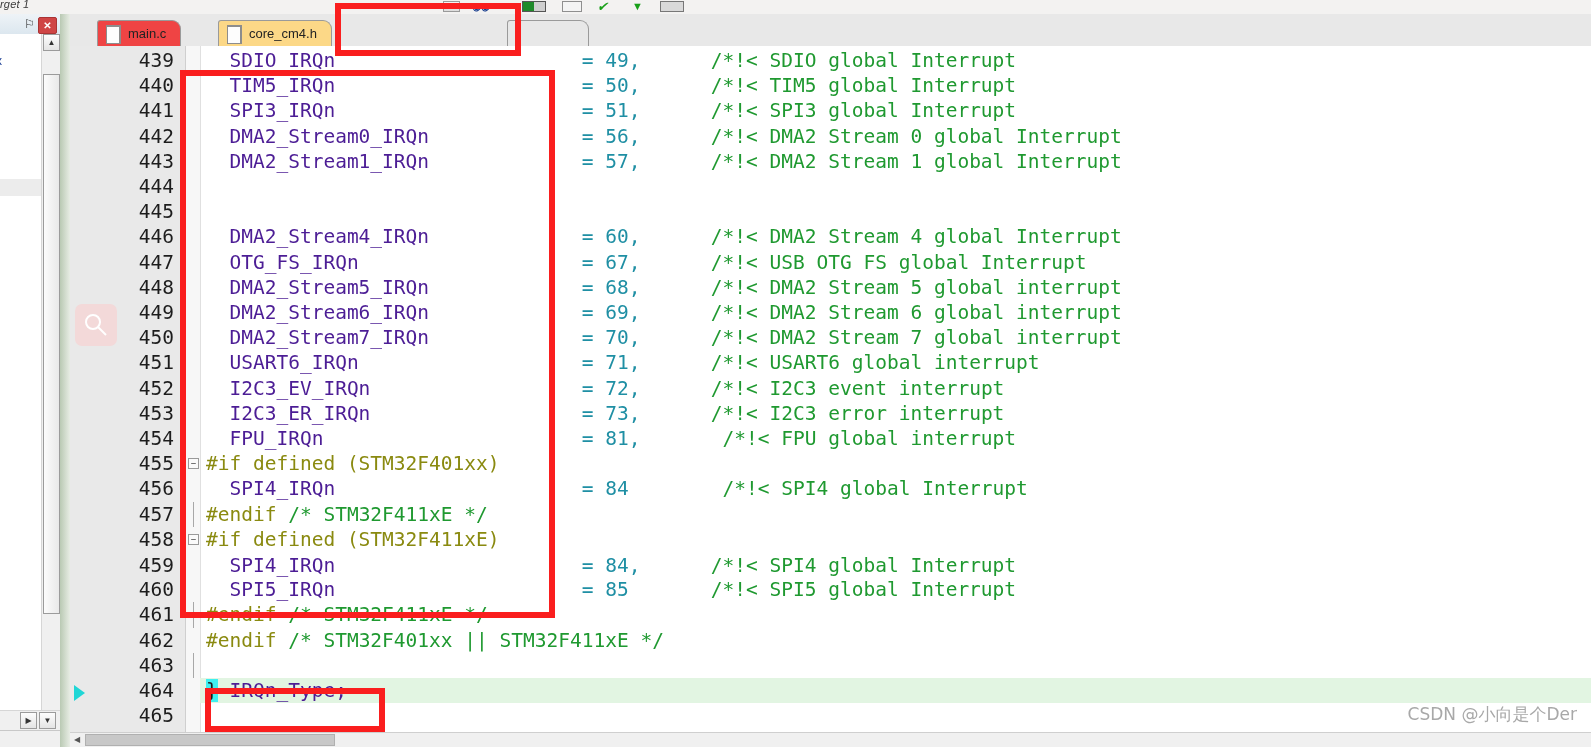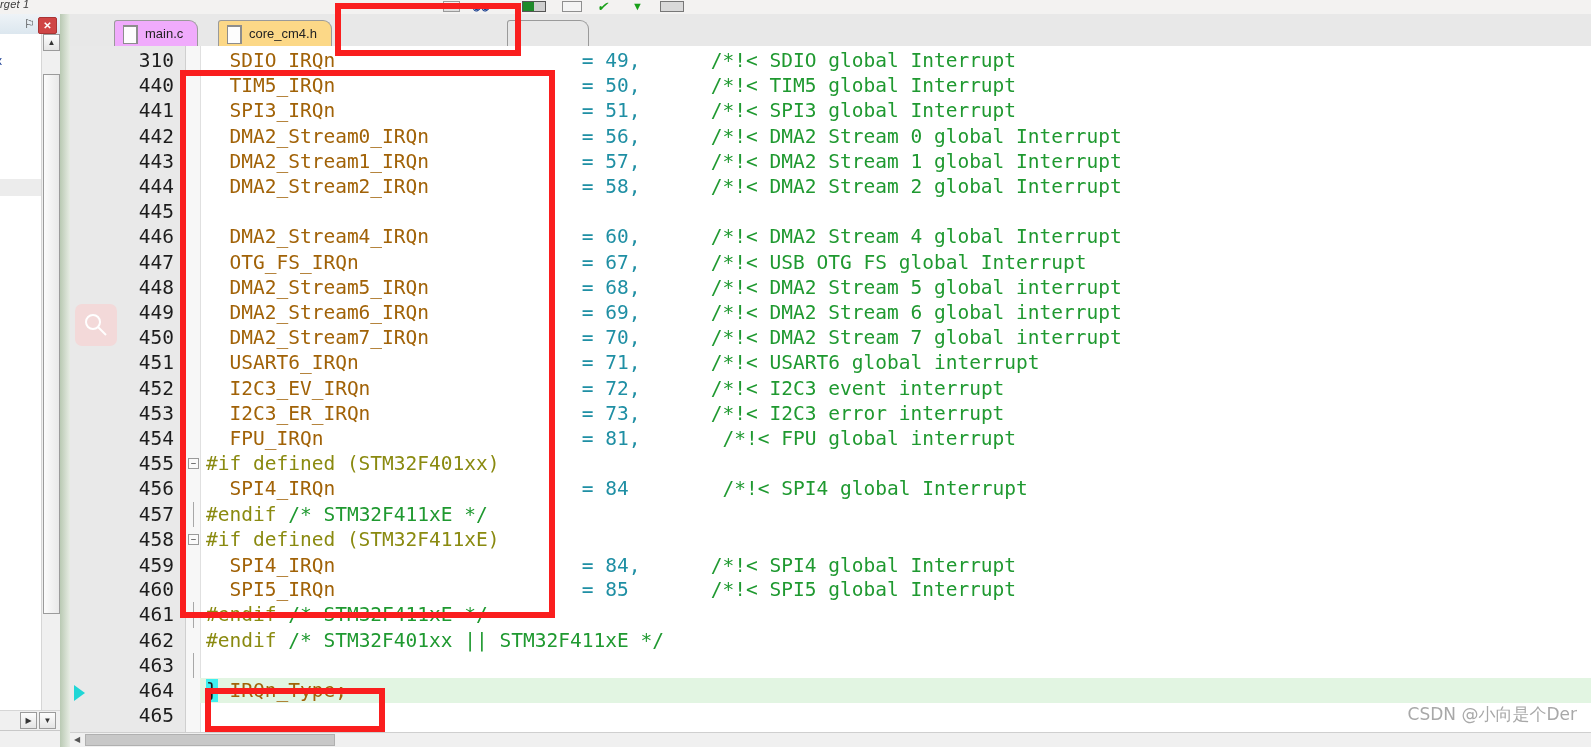--- a/index.html
+++ b/index.html
@@ -101,21 +101,21 @@
     border:1px solid #9a9a9a;border-bottom:none;
     border-radius:3px 9px 0 0;
     font-size:13px;color:#232323;
     padding-left:30px;padding-right:14px;line-height:25px;white-space:nowrap;
   }
   .doc-tab .pg-icon{
     position:absolute;left:8px;top:4px;width:13px;height:17px;
     background:#fdfdfd;border:1px solid #8d8d8d;
     box-shadow:inset -3px 3px 0 -2px #8d8d8d;
   }
-  #tab-main-c{left:44px;background:#f0abfc;text-align:center;}
+  #tab-main-c{left:27px;background:#ef4444;text-align:center;}
   #tab-core-cm4{left:148px;background:#fcd887;}
   #tab-stm32f4xx{left:300px;background:#cfd9bd;margin-top:35px;}
   #tab-stm32f4xx .tab-label{
     font-weight:bold;border-bottom:3px solid #1b1b1b;padding-bottom:1px;
   }
   #tab-blank{
     position:absolute;left:437px;top:6px;width:80px;height:26px;
     background:#e8e8e8;border:1px solid #9a9a9a;border-bottom:none;
     border-radius:3px 9px 0 0;
   }
@@ -143,21 +143,21 @@
   }
   .fold{
     position:absolute;left:118px;width:11px;height:11px;top:7px;
     border:1px solid #9a9a9a;background:#fafafa;box-sizing:border-box;
     font-size:9px;line-height:9px;text-align:center;color:#444;
   }
   .foldline{
     position:absolute;left:123px;top:0;width:1px;height:25.2px;background:#a8a8a8;
   }
   .txt{position:absolute;left:136px;white-space:pre;}
-  .sym{color:#a16207;}
+  .sym{color:#4c1d95;}
   .num{color:#1f8fa4;}
   .cmt{color:#1f9930;}
   .pp{color:#8a8a10;}
   .op{color:#1f8fa4;}
   .hl-row{
     position:absolute;left:130px;width:1391px;height:25.2px;background:#e2f5e2;
   }
   .brace-hl{background:#3ff0f0;color:#1d1d1d;}
   #run-marker{
     position:absolute;left:4px;top:4px;width:0;height:0;
@@ -249,26 +249,26 @@
       <span class="pg-icon"></span>
       <span class="tab-label">stm32f4xx.h</span>
     </div>
     <div id="tab-blank"></div>
   </div>
 
   <div id="code-area">
     <div id="gutter-bg"></div>
     <div id="fold-bg"></div>
     <div id="code-lines">
-        <div class="code-line" style="top: 2px;"><span class="ln">310</span><span class="txt"><span class="sym">  SDIO_IRQn</span><span class="op">                     = </span><span class="num">49,</span><span class="cmt">      /*!&lt; SDIO global Interrupt</span></span></div>
+        <div class="code-line" style="top: 2px;"><span class="ln">439</span><span class="txt"><span class="sym">  SDIO_IRQn</span><span class="op">                     = </span><span class="num">49,</span><span class="cmt">      /*!&lt; SDIO global Interrupt</span></span></div>
         <div class="code-line" style="top: 27.2px;"><span class="ln">440</span><span class="txt"><span class="sym">  TIM5_IRQn</span><span class="op">                     = </span><span class="num">50,</span><span class="cmt">      /*!&lt; TIM5 global Interrupt</span></span></div>
         <div class="code-line" style="top: 52.4px;"><span class="ln">441</span><span class="txt"><span class="sym">  SPI3_IRQn</span><span class="op">                     = </span><span class="num">51,</span><span class="cmt">      /*!&lt; SPI3 global Interrupt</span></span></div>
         <div class="code-line" style="top: 77.6px;"><span class="ln">442</span><span class="txt"><span class="sym">  DMA2_Stream0_IRQn</span><span class="op">             = </span><span class="num">56,</span><span class="cmt">      /*!&lt; DMA2 Stream 0 global Interrupt</span></span></div>
         <div class="code-line" style="top: 102.8px;"><span class="ln">443</span><span class="txt"><span class="sym">  DMA2_Stream1_IRQn</span><span class="op">             = </span><span class="num">57,</span><span class="cmt">      /*!&lt; DMA2 Stream 1 global Interrupt</span></span></div>
-        <div class="code-line" style="top: 128px;"><span class="ln">444</span><span class="txt"><span class="sym">  DMA2_Stream2_IRQn</span><span class="op">             = </span><span class="num">58,</span><span class="cmt">      /*!&lt; DMA2 Stream 2 global Interrupt</span></span></div>
+        <div class="code-line" style="top: 128px;"><span class="ln">444</span></div>
         <div class="code-line" style="top: 153.2px;"><span class="ln">445</span></div>
         <div class="code-line" style="top: 178.4px;"><span class="ln">446</span><span class="txt"><span class="sym">  DMA2_Stream4_IRQn</span><span class="op">             = </span><span class="num">60,</span><span class="cmt">      /*!&lt; DMA2 Stream 4 global Interrupt</span></span></div>
         <div class="code-line" style="top: 203.6px;"><span class="ln">447</span><span class="txt"><span class="sym">  OTG_FS_IRQn</span><span class="op">                   = </span><span class="num">67,</span><span class="cmt">      /*!&lt; USB OTG FS global Interrupt</span></span></div>
         <div class="code-line" style="top: 228.8px;"><span class="ln">448</span><span class="txt"><span class="sym">  DMA2_Stream5_IRQn</span><span class="op">             = </span><span class="num">68,</span><span class="cmt">      /*!&lt; DMA2 Stream 5 global interrupt</span></span></div>
         <div class="code-line" style="top: 254px;"><span class="ln">449</span><span class="txt"><span class="sym">  DMA2_Stream6_IRQn</span><span class="op">             = </span><span class="num">69,</span><span class="cmt">      /*!&lt; DMA2 Stream 6 global interrupt</span></span></div>
         <div class="code-line" style="top: 279.2px;"><span class="ln">450</span><span class="txt"><span class="sym">  DMA2_Stream7_IRQn</span><span class="op">             = </span><span class="num">70,</span><span class="cmt">      /*!&lt; DMA2 Stream 7 global interrupt</span></span></div>
         <div class="code-line" style="top: 304.4px;"><span class="ln">451</span><span class="txt"><span class="sym">  USART6_IRQn</span><span class="op">                   = </span><span class="num">71,</span><span class="cmt">      /*!&lt; USART6 global interrupt</span></span></div>
         <div class="code-line" style="top: 329.6px;"><span class="ln">452</span><span class="txt"><span class="sym">  I2C3_EV_IRQn</span><span class="op">                  = </span><span class="num">72,</span><span class="cmt">      /*!&lt; I2C3 event interrupt</span></span></div>
         <div class="code-line" style="top: 354.8px;"><span class="ln">453</span><span class="txt"><span class="sym">  I2C3_ER_IRQn</span><span class="op">                  = </span><span class="num">73,</span><span class="cmt">      /*!&lt; I2C3 error interrupt</span></span></div>
         <div class="code-line" style="top: 380px;"><span class="ln">454</span><span class="txt"><span class="sym">  FPU_IRQn</span><span class="op">                      = </span><span class="num">81,</span><span class="cmt">       /*!&lt; FPU global interrupt</span></span></div>

